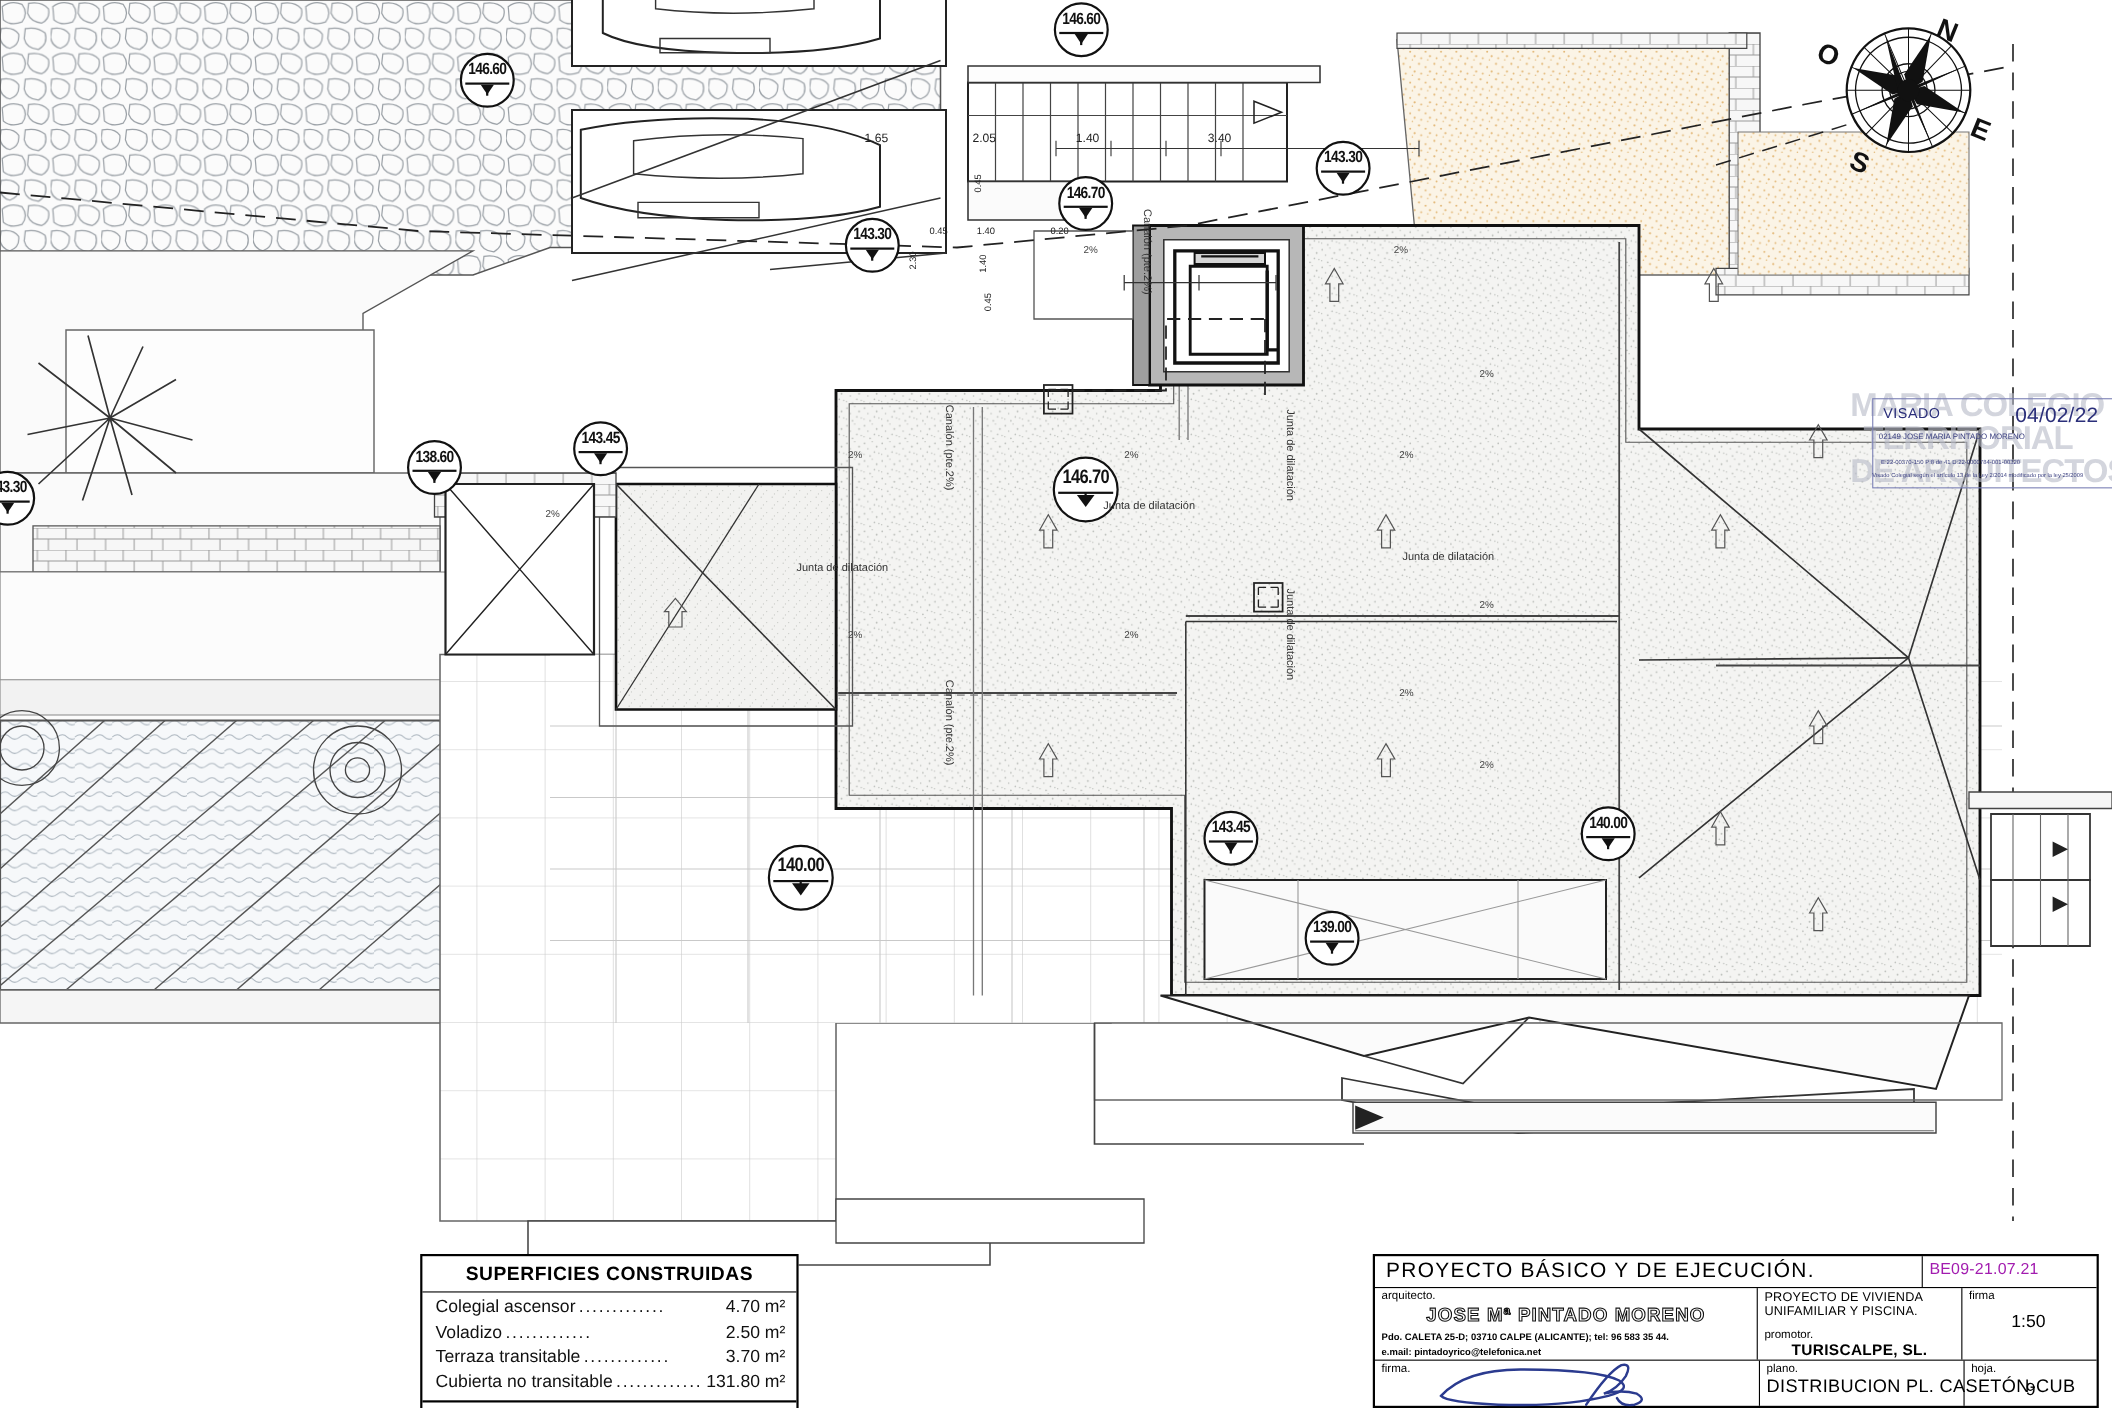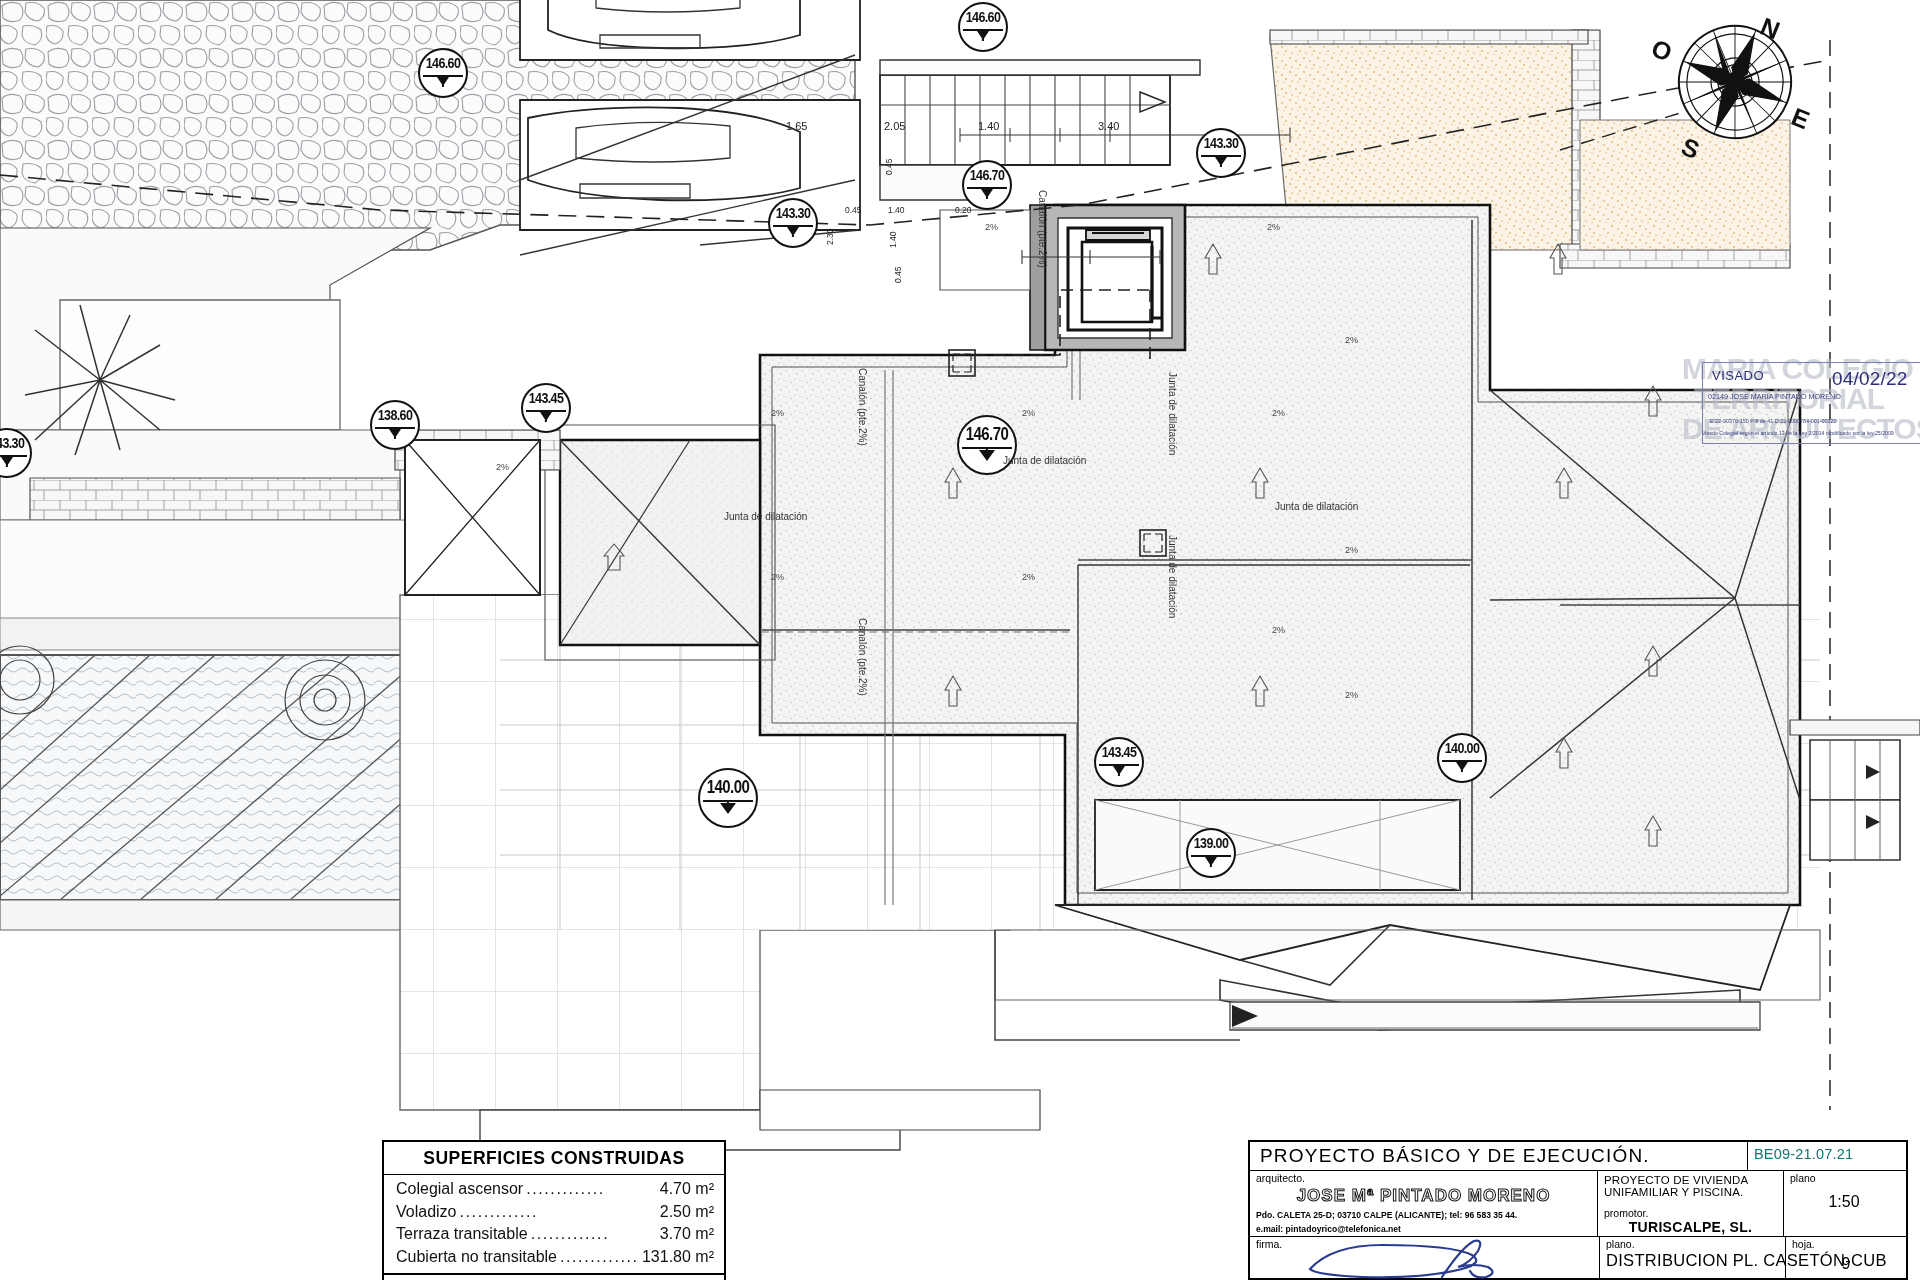--- a/index.html
+++ b/index.html
@@ -49,21 +49,21 @@
   #legend .r .dots{flex:1;overflow:hidden;white-space:nowrap;letter-spacing:1.6px;color:#111;padding:0 3px;}
   #legend .r .val{white-space:nowrap;text-align:right;}
   #legend .foot{border-top:2.2px solid #000;height:14px;}
 
   
   #title{position:absolute;left:1248px;top:1140px;width:660px;height:140px;border:2px solid #000;background:#fff;
      display:flex;flex-direction:column;box-sizing:border-box;}
   #title .trow{display:flex;border-bottom:1.4px solid #000;}
   #title .trow:last-child{border-bottom:none;}
   #title .bigttl{flex:1;font-size:19px;letter-spacing:1.2px;padding:3px 0 3px 10px;color:#000;white-space:nowrap;}
-  #title .code{width:152px;border-left:1.4px solid #000;font-size:14.5px;padding:4px 0 0 6px;color:#0f766e;letter-spacing:.2px;}
+  #title .code{width:152px;border-left:1.4px solid #000;font-size:14.5px;padding:4px 0 0 6px;color:#a21caf;letter-spacing:.2px;}
   #title .colA{width:348px;border-right:1.4px solid #000;box-sizing:border-box;}
   #title .colB{width:186px;border-right:1.4px solid #000;box-sizing:border-box;}
   #title .colC{width:120px;box-sizing:border-box;}
   #title .mini{font-size:10.5px;padding:1px 0 0 6px;color:#000;}
   #title .arch{text-align:center;font-size:17px;font-weight:700;letter-spacing:1px;color:#fff;
      -webkit-text-stroke:1px #111;padding:2px 0 3px;}
   #title .addr{font-size:8.6px;padding:1px 4px 2px 6px;line-height:1.25;color:#000;font-weight:700;}
   #title .secline{font-size:11.5px;padding:3px 0 0 6px;color:#000;letter-spacing:.2px;}
   #title .promo{text-align:center;font-size:14px;font-weight:700;padding-top:7px;color:#000;letter-spacing:.3px;}
   #title .plano{font-size:16.5px;padding:1px 0 0 6px;color:#000;letter-spacing:.3px;white-space:nowrap;}
@@ -586,21 +586,21 @@
         <div class="arch">JOSE Mª PINTADO MORENO</div>
         <div class="addr">Pdo. CALETA 25-D; 03710 CALPE (ALICANTE); tel: 96 583 35 44.</div>
         <div class="addr">e.mail: pintadoyrico@telefonica.net</div>
       </div>
       <div class="colB">
         <div class="secline">PROYECTO DE VIVIENDA UNIFAMILIAR Y PISCINA.</div>
         <div class="mini" style="margin-top:8px">promotor.</div>
         <div class="promo" style="padding-top:0">TURISCALPE, SL.</div>
       </div>
       <div class="colC">
-        <div class="mini">plano</div>
+        <div class="mini">firma</div>
         <div class="scale">1:50</div>
       </div>
     </div>
     <div class="trow fmrow">
       <div class="colA sigbox">
         <div class="mini">firma.</div>
         <svg class="sig" width="230" height="44" viewBox="0 0 230 44">
           <g fill="none" stroke="#2b3b8f" stroke-width="2.2" stroke-linecap="round">
             <path d="M8 30 Q30 6 80 6 Q150 6 170 16 Q182 24 160 30 Q120 40 60 38 Q14 36 8 30 Z"></path>
             <path d="M140 38 Q160 8 172 2 Q182 0 176 12 Q168 24 156 28 Q172 24 186 28 Q196 34 184 38 Q172 40 168 32"></path>

